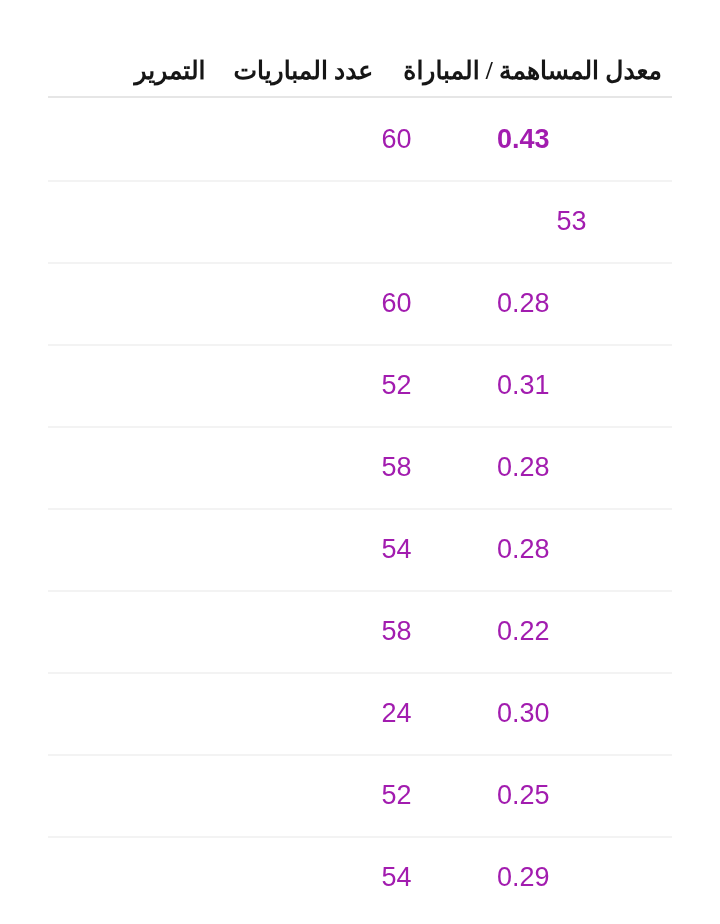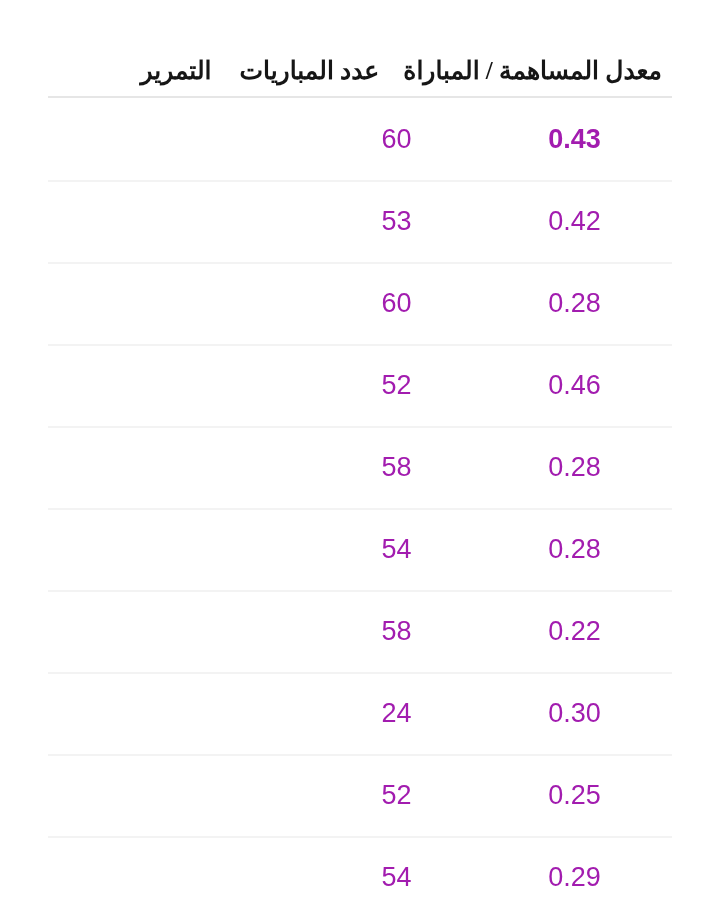--- a/index.html
+++ b/index.html
@@ -47,21 +47,21 @@
     white-space: nowrap;
   }
   .th-ratio {
     flex: 0 0 auto;
     text-align: left;
     margin-right: 10px;
   }
   .th-games {
     flex: 0 0 auto;
     text-align: center;
-    margin-right: 24px;
+    margin-right: 30px;
   }
   .th-pass {
     flex: 0 0 auto;
     text-align: right;
     margin-right: 28px;
   }
 
   .header-rule {
     position: absolute;
     bottom: 0;
@@ -99,21 +99,21 @@
   .td {
     font-size: 27px;
     color: #a21caf;
     line-height: 1;
     font-weight: 400;
     direction: ltr;
     unicode-bidi: isolate;
   }
   .td-ratio {
     flex: 0 0 175px;
-    text-align: center;
+    text-align: left;
     padding-right: 20px;
     box-sizing: border-box;
   }
   .td-ratio.is-bold {
     font-weight: 700;
   }
   .td-games {
     flex: 0 0 178px;
     text-align: center;
     padding-right: 23px;
@@ -141,33 +141,32 @@
 
   <div class="table-body">
       <div class="table-row">
         <div class="row-rule"></div>
         <div class="td td-ratio is-bold">0.43</div>
         <div class="td td-games">60</div>
         <div class="td td-pass"></div>
       </div>
       <div class="table-row">
         <div class="row-rule"></div>
-        <div class="td td-ratio">0.42</div>
         <div class="td td-games">53</div>
         <div class="td td-pass"></div>
       </div>
       <div class="table-row">
         <div class="row-rule"></div>
         <div class="td td-ratio">0.28</div>
         <div class="td td-games">60</div>
         <div class="td td-pass"></div>
       </div>
       <div class="table-row">
         <div class="row-rule"></div>
-        <div class="td td-ratio">0.46</div>
+        <div class="td td-ratio">0.31</div>
         <div class="td td-games">52</div>
         <div class="td td-pass"></div>
       </div>
       <div class="table-row">
         <div class="row-rule"></div>
         <div class="td td-ratio">0.28</div>
         <div class="td td-games">58</div>
         <div class="td td-pass"></div>
       </div>
       <div class="table-row">

